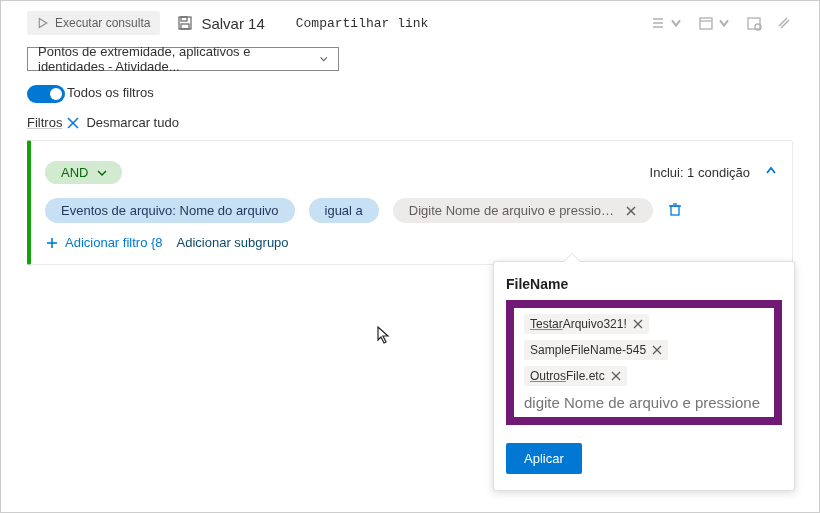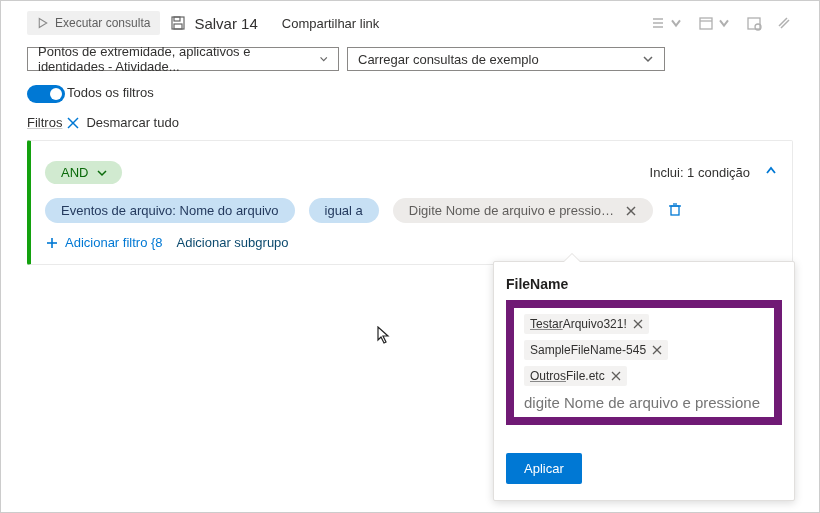--- a/index.html
+++ b/index.html
@@ -1,24 +1,24 @@
 <!DOCTYPE html>
 <html><head>
 <meta charset="utf-8">
 <style>
   * { box-sizing: border-box; margin: 0; padding: 0; font-family: "Segoe UI", Arial, sans-serif; }
   body { width: 820px; height: 513px; border: 1px solid #ccc; background: #fff; position: relative; overflow: hidden; }
 
   
-  .toolbar { display: flex; align-items: center; gap: 10px; padding: 10px 27px 8px 26px; font-size: 13px; color: #333; }
+  .toolbar { display: flex; align-items: center; gap: 17px; padding: 10px 27px 8px 26px; font-size: 13px; color: #333; }
   .run-btn { display: flex; align-items: center; gap: 6px; background: #f0f0f0; padding: 5px 10px; border-radius: 2px; cursor: pointer; font-size: 12px; color: #606060; }
   .run-btn svg { width: 12px; height: 12px; }
   .save-area { display: flex; align-items: center; gap: 8px; font-size: 15px; color: #323130; }
   .save-area svg { width: 16px; height: 16px; }
-  .share-link { margin-left: 14px; font-size: 13px; color: #323130; }
+  .share-link { margin-left: 14px; font-size: 13px; color: #323130; font-family: Liberation Mono, monospace; }
   .right-tools { margin-left: auto; display: flex; gap: 14px; color: #b0b0b0; }
   .right-tools .tool { display:flex; align-items:center; gap:2px; }
   .right-tools svg { width: 16px; height: 16px; }
   .chev-sm { width:10px; height:10px; }
 
   
   .dropdowns { display: flex; gap: 8px; padding: 4px 26px 10px; }
   .dd { border: 1px solid #8a8886; height: 24px; display: flex; align-items: center; justify-content: space-between; padding: 0 10px; font-size: 13px; color: #323130; cursor: pointer; }
   .dd1 { width: 312px; }
   .dd2 { width: 318px; }
@@ -68,21 +68,21 @@
     border-left:8px solid transparent; border-right:8px solid transparent;
     border-bottom:8px solid #fff;
     filter: drop-shadow(0 -1px 0 #e1dfdd);
   }
   .popup h4 { font-size:14px; font-weight:600; color:#201f1e; margin-bottom:8px; }
   .chips-box { border:8px solid #701a75; padding:4px 8px 0; }
   .chip { display:inline-flex; align-items:center; background:#f3f2f1; border-radius:2px; padding:3px 6px; margin:2px 4px 4px 2px; font-size:12px; color:#323130; gap:6px; }
   .chip .u { text-decoration: underline; text-decoration-color:#888; }
   .chip svg { width:10px; height:10px; cursor:pointer; }
   .chip-input { width:100%; border:none; outline:none; font-size:15px; padding:4px 2px 6px; color:#666; font-family: inherit; }
-  .apply-btn { margin-top:28px; background:#0078d4; color:#fff; border:none; padding:8px 18px; font-size:13px; cursor:pointer; border-radius:2px; }
+  .apply-btn { margin-top:18px; background:#0078d4; color:#fff; border:none; padding:8px 18px; font-size:13px; cursor:pointer; border-radius:2px; }
 </style>
 </head>
 <body>
 
 <div class="toolbar">
   <div class="run-btn">
     <svg viewBox="0 0 16 16" fill="none" stroke="#888" stroke-width="1.4">
         <polygon points="3,2 13,8 3,14"></polygon>
       </svg>
     <span>Executar consulta</span>
@@ -127,26 +127,20 @@
       <svg viewBox="0 0 16 16" fill="none" stroke="#b0b0b0" stroke-width="1.5">
           <path d="M3 11 L11 3 M5 13 L13 5"></path>
         </svg>
     </div>
   </div>
 </div>
 
 <div class="dropdowns">
   <div class="dd dd1">
     <span>Pontos de extremidade, aplicativos e identidades - Atividade...</span>
-    <svg viewBox="0 0 12 12" fill="none" stroke="#666" stroke-width="1.5">
-        <polyline points="2,4 6,8 10,4"></polyline>
-      </svg>
-  </div>
-  <div class="dd dd2">
-    <span>Carregar consultas de exemplo</span>
     <svg viewBox="0 0 12 12" fill="none" stroke="#666" stroke-width="1.5">
         <polyline points="2,4 6,8 10,4"></polyline>
       </svg>
   </div>
 </div>
 
 <div class="toggle-row">
   <div class="toggle"></div>
   <span>Todos os filtros</span>
 </div>

